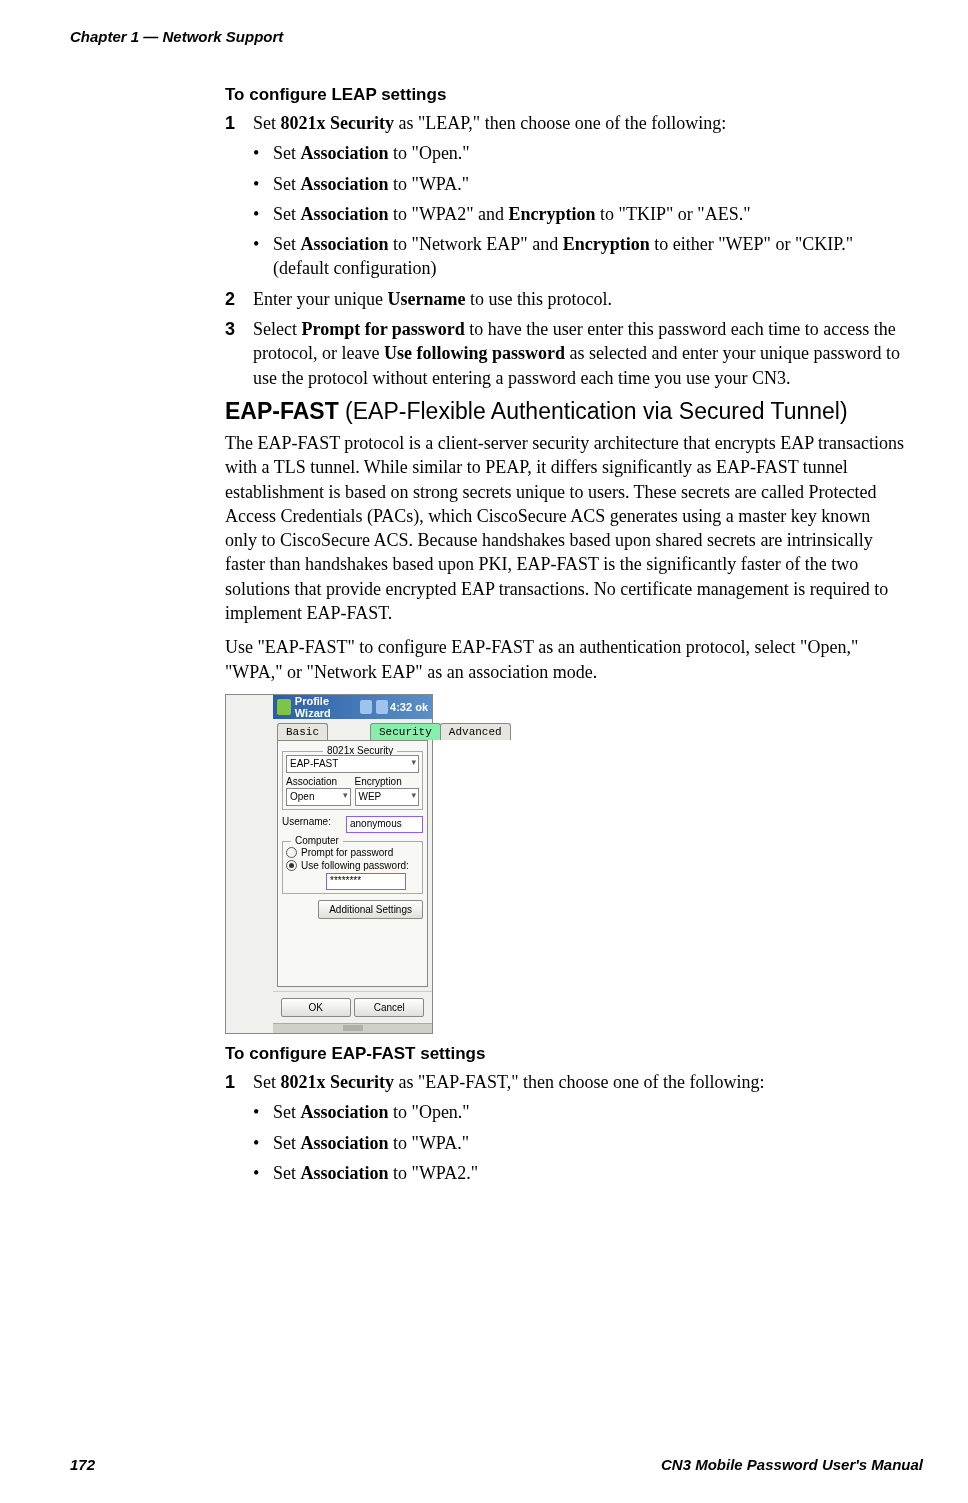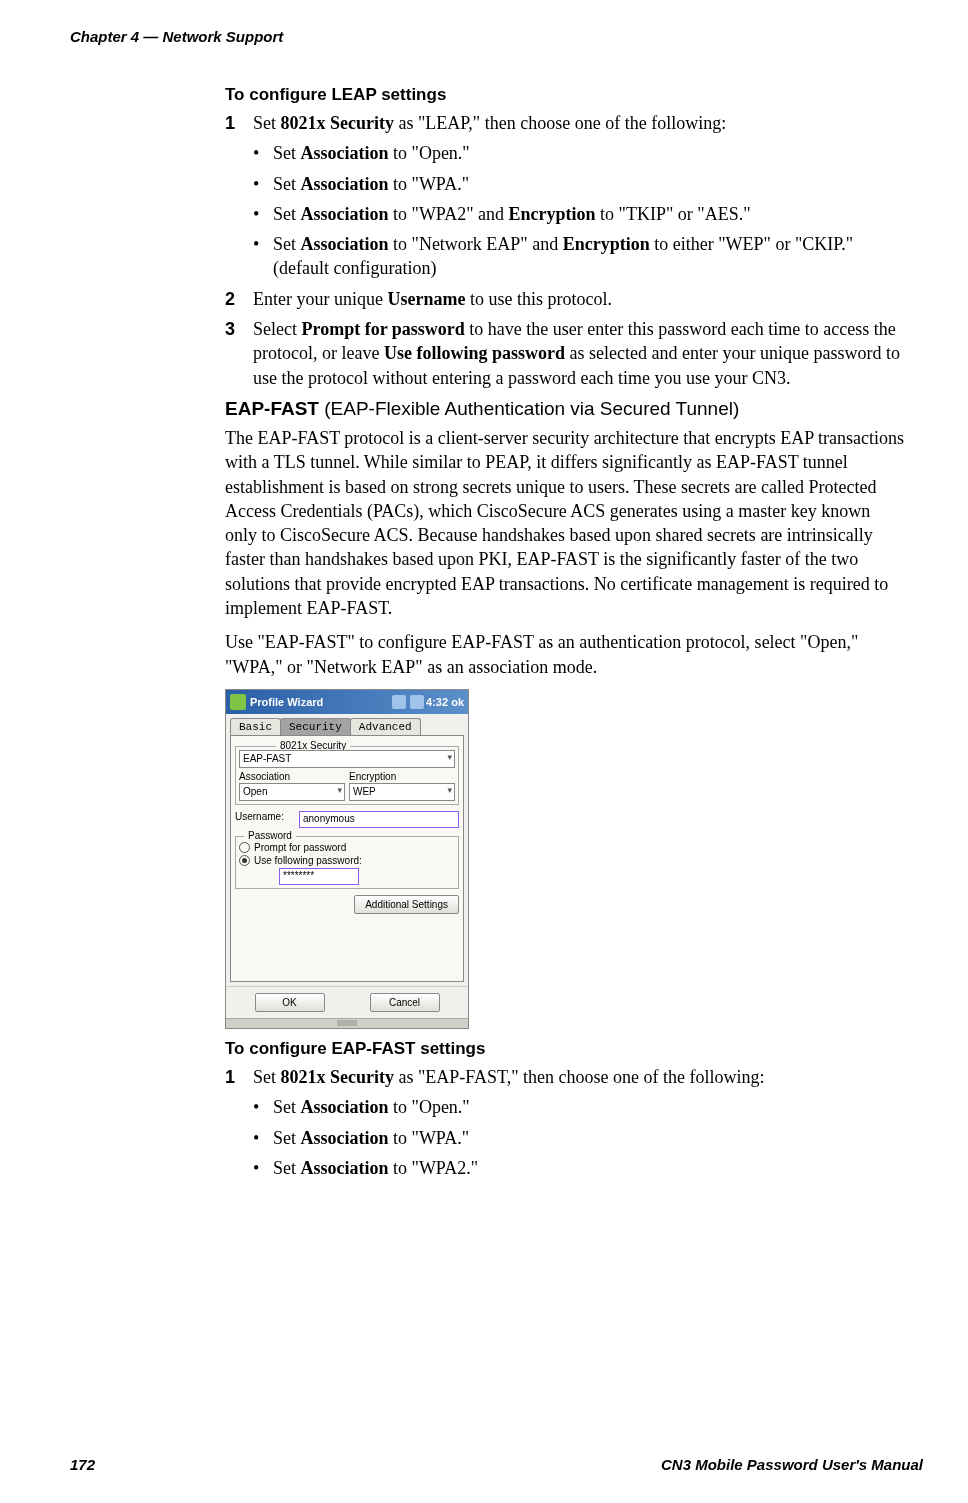--- a/index.html
+++ b/index.html
@@ -27,21 +27,21 @@
       width: 680px;
     }
     .section-heading {
       font-family: Arial, Helvetica, sans-serif;
       font-weight: bold;
       font-size: 17px;
       margin-bottom: 6px;
     }
     .sub-heading {
       font-family: Arial, Helvetica, sans-serif;
-      font-size: 19px;
+      font-size: 23px;
       margin-top: 8px;
       margin-bottom: 6px;
     }
     .sub-heading b { font-weight: bold; }
     .numbered-item {
       display: flex;
       margin-bottom: 6px;
       font-size: 18px;
       line-height: 1.35;
     }
@@ -61,47 +61,48 @@
     }
     .bullet-item .dot { width: 20px; flex-shrink: 0; }
     .bullet-item .text { flex: 1; }
     .body-text {
       font-size: 18px;
       line-height: 1.35;
       margin-bottom: 10px;
     }
     b { font-weight: bold; }
     .screenshot {
-      width: 244px;
+      width: 208px;
       height: 340px;
       border: 1px solid #888;
       margin: 4px 0 10px 0;
       background: #f0f0ec;
       font-family: Tahoma, Arial, sans-serif;
       font-size: 11px;
       position: relative;
       display: flex;
       flex-direction: column;
+      padding-left: 47px;
     }
     .ws-title {
       background: linear-gradient(to right, #2a5fa8, #5b8fc9);
       color: #fff;
       height: 24px;
       display: flex;
       align-items: center;
       padding: 0 4px;
       font-weight: bold;
       font-size: 11px;
     }
     .ws-title .wicon { width: 16px; height: 16px; background: #7fc442; border-radius: 2px; margin-right: 4px; display: inline-block; }
     .ws-title .spacer { flex: 1; }
     .ws-title .ind { width: 14px; height: 14px; margin: 0 2px; background: #9fc3ea; border-radius: 2px; }
     .ws-tabs { display: flex; padding: 4px 4px 0 4px; gap: 0; }
     .ws-tab { border: 1px solid #888; border-bottom: none; padding: 2px 8px; background: #e6e6df; font-size: 11px; border-radius: 3px 3px 0 0; margin-right: -1px; font-family: Liberation Mono, monospace; }
-    .ws-tab.active { background: #a3a3a3; position: relative; z-index: 2; }
+    .ws-tab.active { background: #86efac; position: relative; z-index: 2; margin-left: 43px; }
     .ws-panel { border: 1px solid #888; margin: 0 4px 4px 4px; flex: 1; background: #f8f8f4; padding: 4px; }
     .ws-field-group { border: 1px solid #aaa; margin-bottom: 6px; padding: 3px; position: relative; }
     .ws-legend { position: absolute; top: -7px; left: 40px; background: #f8f8f4; padding: 0 4px; font-size: 10px; }
     .ws-select { width: 100%; height: 18px; border: 1px solid #888; background: #fff; font-size: 10px; padding: 1px 14px 1px 3px; position: relative; display: flex; align-items: center; }
     .ws-select::after { content: "▾"; position: absolute; right: 2px; top: 1px; font-size: 9px; color: #555; }
     .ws-row { display: flex; gap: 4px; }
     .ws-col { flex: 1; }
     .ws-label { font-size: 10px; margin-bottom: 1px; display: block; }
     .ws-input { border: 1px solid #8b5cf6; background: #fff; height: 17px; width: 100%; font-size: 10px; padding: 1px 3px; }
     .ws-radio { display: flex; align-items: center; gap: 4px; margin: 2px 0; font-size: 10px; }
@@ -120,21 +121,21 @@
       justify-content: space-between;
       font-family: Arial, Helvetica, sans-serif;
       font-style: italic;
       font-weight: bold;
       font-size: 15px;
     }
   </style>
 </head>
 <body>
 
-<div class="header">Chapter 4 — Network Support</div>
+<div class="header">Chapter 1 — Network Support</div>
 
 <div class="content">
 
   <div class="section-heading">To configure LEAP settings</div>
 
   <div class="numbered-item">
     <span class="num">1</span>
     <span class="text">
       <span>Set </span><b>8021x Security</b><span> as "LEAP," then choose one of the following:</span>
     </span>
@@ -200,21 +201,21 @@
             <span class="ws-label">Encryption</span>
             <div class="ws-select">WEP</div>
           </div>
         </div>
       </div>
       <div class="ws-row" style="">
         <span class="ws-label" style="width:60px">Username:</span>
         <div class="ws-input" style="flex:1">anonymous</div>
       </div>
       <div class="ws-field-group" style="margin-top:8px;">
-        <span class="ws-legend" style="left:8px">Password</span>
+        <span class="ws-legend" style="left:8px">Computer</span>
         <div class="ws-radio">
             <span class="r"></span>
             <span>Prompt for password</span>
           </div>
         <div class="ws-radio">
             <span class="r sel"></span>
             <span>Use following password:</span>
           </div>
         <div class="ws-input" style="width:80px;margin-left:40px">********</div>
       </div>

